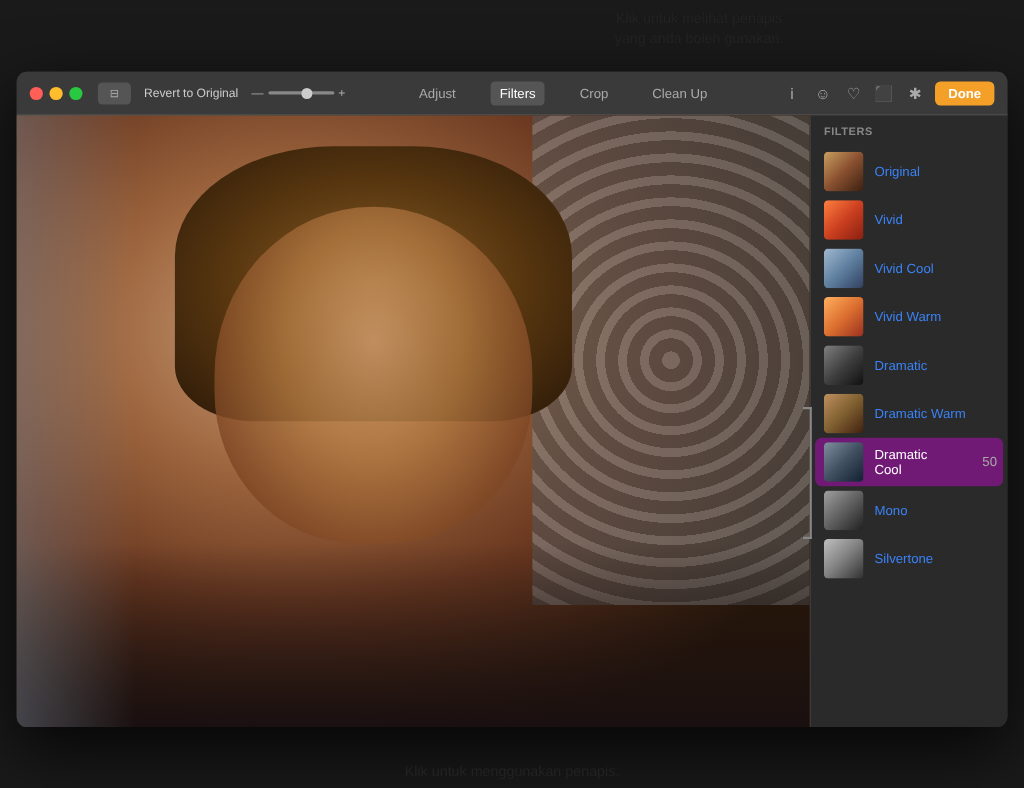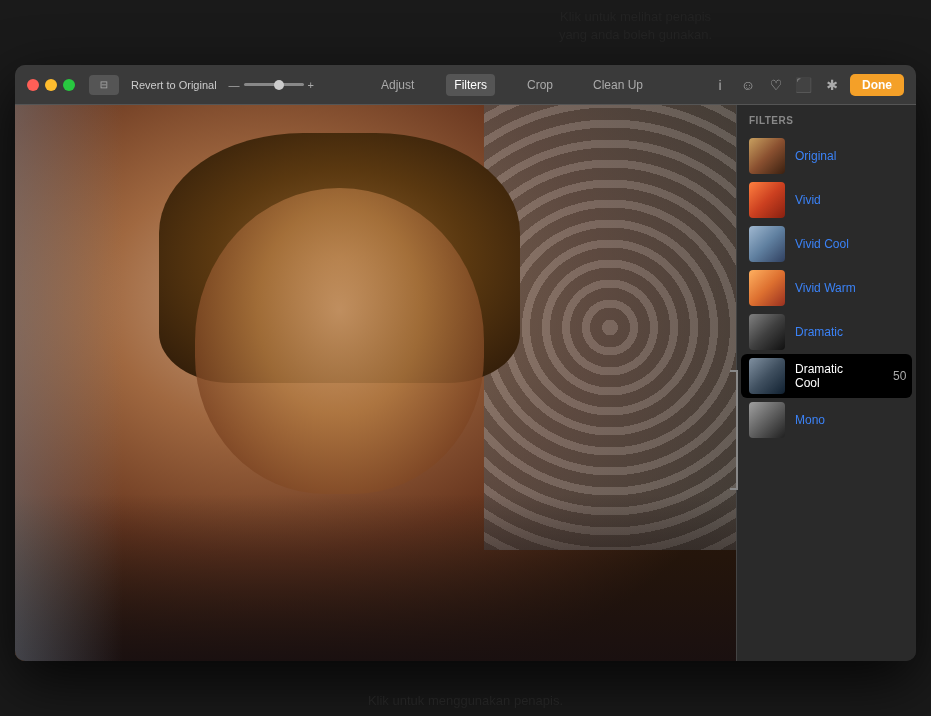--- a/index.html
+++ b/index.html
@@ -250,21 +250,21 @@
       display: flex;
       align-items: center;
       gap: 10px;
       padding: 4px 8px;
       cursor: pointer;
       border-radius: 6px;
       margin: 0 4px;
     }
 
     .filter-item.selected {
-      background: #000000;
+      background: #701a75;
     }
 
     .filter-thumb {
       width: 36px;
       height: 36px;
       border-radius: 4px;
       overflow: hidden;
       flex-shrink: 0;
     }
 
@@ -427,32 +427,44 @@
               <div class="filter-thumb-img thumb-vivid-warm" style="position: relative;"></div>
             </div>
             <span class="filter-name">Vivid Warm</span>
           </div>
           <div class="filter-item">
             <div class="filter-thumb">
               <div class="filter-thumb-img thumb-dramatic" style="position: relative;"></div>
             </div>
             <span class="filter-name">Dramatic</span>
           </div>
+          <div class="filter-item">
+            <div class="filter-thumb">
+              <div class="filter-thumb-img thumb-dramatic-warm" style="position: relative;"></div>
+            </div>
+            <span class="filter-name">Dramatic Warm</span>
+          </div>
           <div class="filter-item selected">
             <div class="filter-thumb">
               <div class="filter-thumb-img thumb-dramatic-cool" style="position: relative;"></div>
             </div>
             <span class="filter-name">Dramatic Cool</span>
             <span class="filter-value">50</span>
           </div>
           <div class="filter-item">
             <div class="filter-thumb">
               <div class="filter-thumb-img thumb-mono" style="position: relative;"></div>
             </div>
             <span class="filter-name">Mono</span>
           </div>
+          <div class="filter-item">
+            <div class="filter-thumb">
+              <div class="filter-thumb-img thumb-silvertone" style="position: relative;"></div>
+            </div>
+            <span class="filter-name">Silvertone</span>
+          </div>
         </div>
 
       <div class="bracket-line"></div>
     </div>
 
   </div>
 </div>
 
 </body></html>

